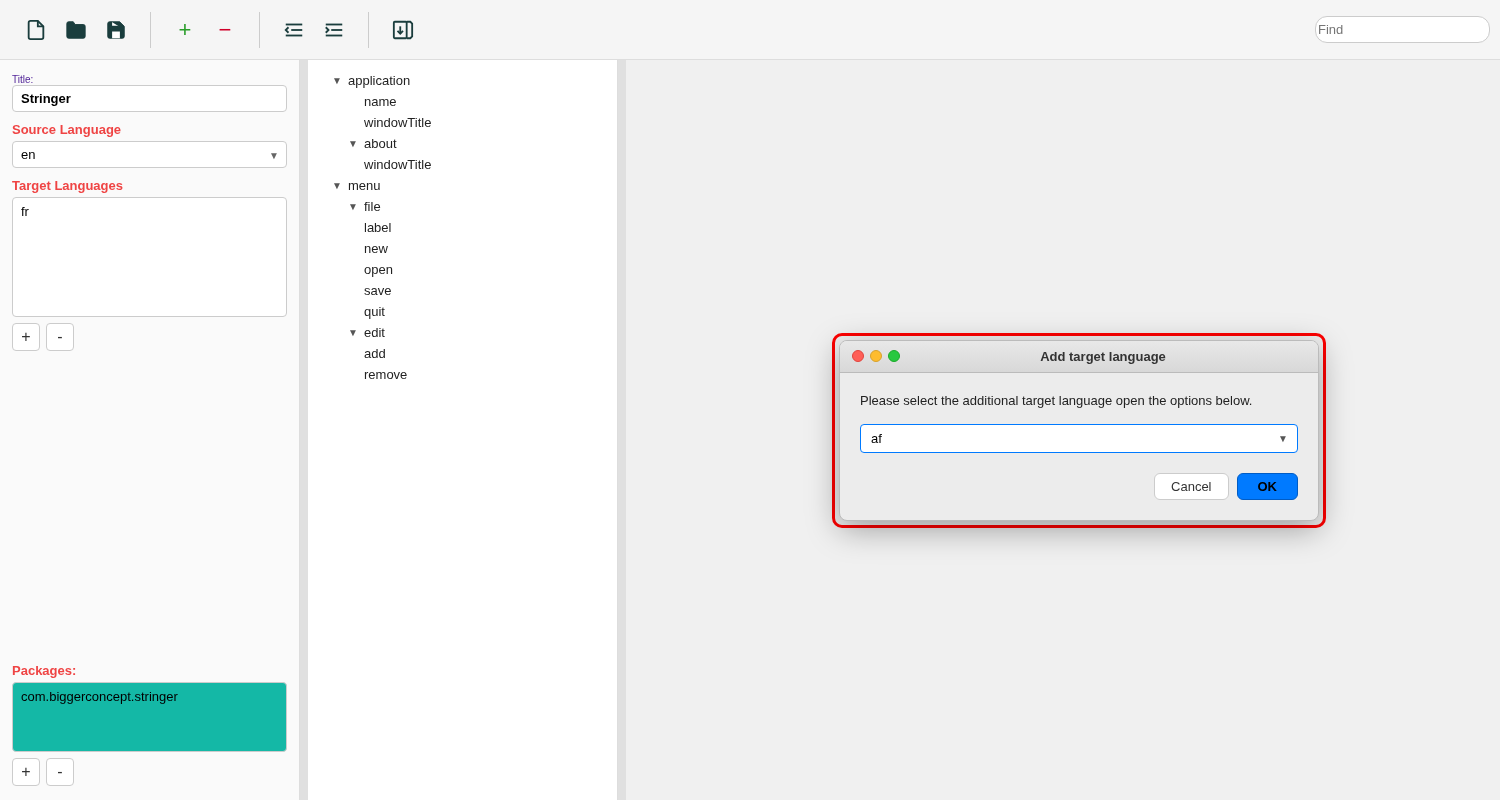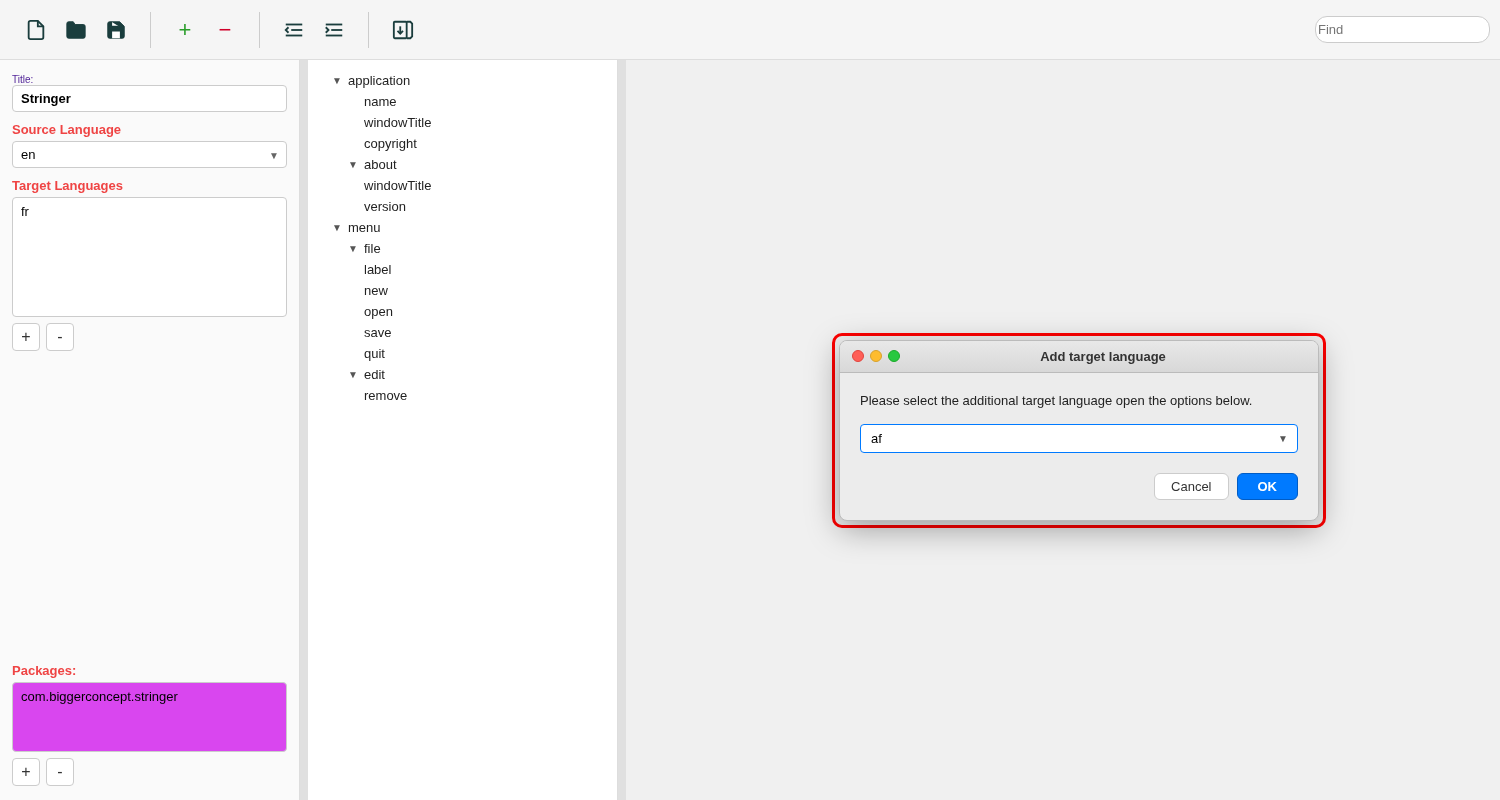--- a/index.html
+++ b/index.html
@@ -56,21 +56,21 @@
       font-size: 13px; resize: none;
     }
     .btn-sm {
       width: 28px; height: 28px; border: 1px solid #ccc; border-radius: 4px;
       background: white; font-size: 16px; cursor: pointer; display: flex;
       align-items: center; justify-content: center; color: #333;
     }
     .btn-row { display: flex; gap: 6px; }
     .packages-box {
       width: 100%; border: 1px solid #ccc; border-radius: 4px;
-      background: #d946ef; min-height: 70px; padding: 6px 8px; font-size: 13px;
+      background: #14b8a6; min-height: 70px; padding: 6px 8px; font-size: 13px;
     }
 
     
     .tree-panel {
       width: 310px; min-width: 310px; background: white;
       border-right: 1px solid #ddd; padding: 10px 0;
       overflow-y: auto;
     }
     .tree-item {
       display: flex; align-items: center; padding: 3px 0 3px 12px;
@@ -135,21 +135,21 @@
       position: absolute; right: 10px; top: 50%; transform: translateY(-50%);
       font-size: 10px; color: #555; pointer-events: none;
     }
     .modal-footer { display: flex; justify-content: flex-end; gap: 8px; padding-bottom: 4px; }
     .btn-cancel {
       padding: 5px 16px; border: 1px solid #ccc; border-radius: 6px;
       background: white; font-size: 13px; cursor: pointer; color: #333;
     }
     .btn-ok {
       padding: 5px 20px; border: 1px solid #005cc5; border-radius: 6px;
-      background: #007aff; font-size: 13px; cursor: pointer; color: #ffffff; font-weight: 600;
+      background: #007aff; font-size: 13px; cursor: pointer; color: #000000; font-weight: 600;
     }
   </style>
 </head>
 <body>
 
 <div class="toolbar">
   <div class="toolbar-group">
     <button class="toolbar-btn" title="New File">
       <svg viewBox="0 0 24 24" fill="none" stroke="#1a3d3d" stroke-width="2">
         <path d="M14 2H6a2 2 0 0 0-2 2v16a2 2 0 0 0 2 2h12a2 2 0 0 0 2-2V8z"></path>
@@ -261,35 +261,27 @@
       </div>
       <div class="tree-item tree-indent-2">
         <span class="tree-arrow"></span>
         <span>name</span>
       </div>
       <div class="tree-item tree-indent-2">
         <span class="tree-arrow"></span>
         <span>windowTitle</span>
       </div>
       <div class="tree-item tree-indent-2">
-        <span class="tree-arrow"></span>
-        <span>copyright</span>
-      </div>
-      <div class="tree-item tree-indent-2">
         <span class="tree-arrow">▼</span>
         <span>about</span>
       </div>
       <div class="tree-item tree-indent-3">
         <span class="tree-arrow"></span>
         <span>windowTitle</span>
       </div>
-      <div class="tree-item tree-indent-2">
-        <span class="tree-arrow"></span>
-        <span>version</span>
-      </div>
       <div class="tree-item tree-indent-1">
         <span class="tree-arrow">▼</span>
         <span>menu</span>
       </div>
       <div class="tree-item tree-indent-2">
         <span class="tree-arrow">▼</span>
         <span>file</span>
       </div>
       <div class="tree-item tree-indent-3">
         <span class="tree-arrow"></span>
@@ -307,20 +299,24 @@
         <span class="tree-arrow"></span>
         <span>save</span>
       </div>
       <div class="tree-item tree-indent-3">
         <span class="tree-arrow"></span>
         <span>quit</span>
       </div>
       <div class="tree-item tree-indent-2">
         <span class="tree-arrow">▼</span>
         <span>edit</span>
+      </div>
+      <div class="tree-item tree-indent-3">
+        <span class="tree-arrow"></span>
+        <span>add</span>
       </div>
       <div class="tree-item tree-indent-3">
         <span class="tree-arrow"></span>
         <span>remove</span>
       </div>
     </div>
 
   <div class="resize-handle"></div>
 
   <div class="content-area">

